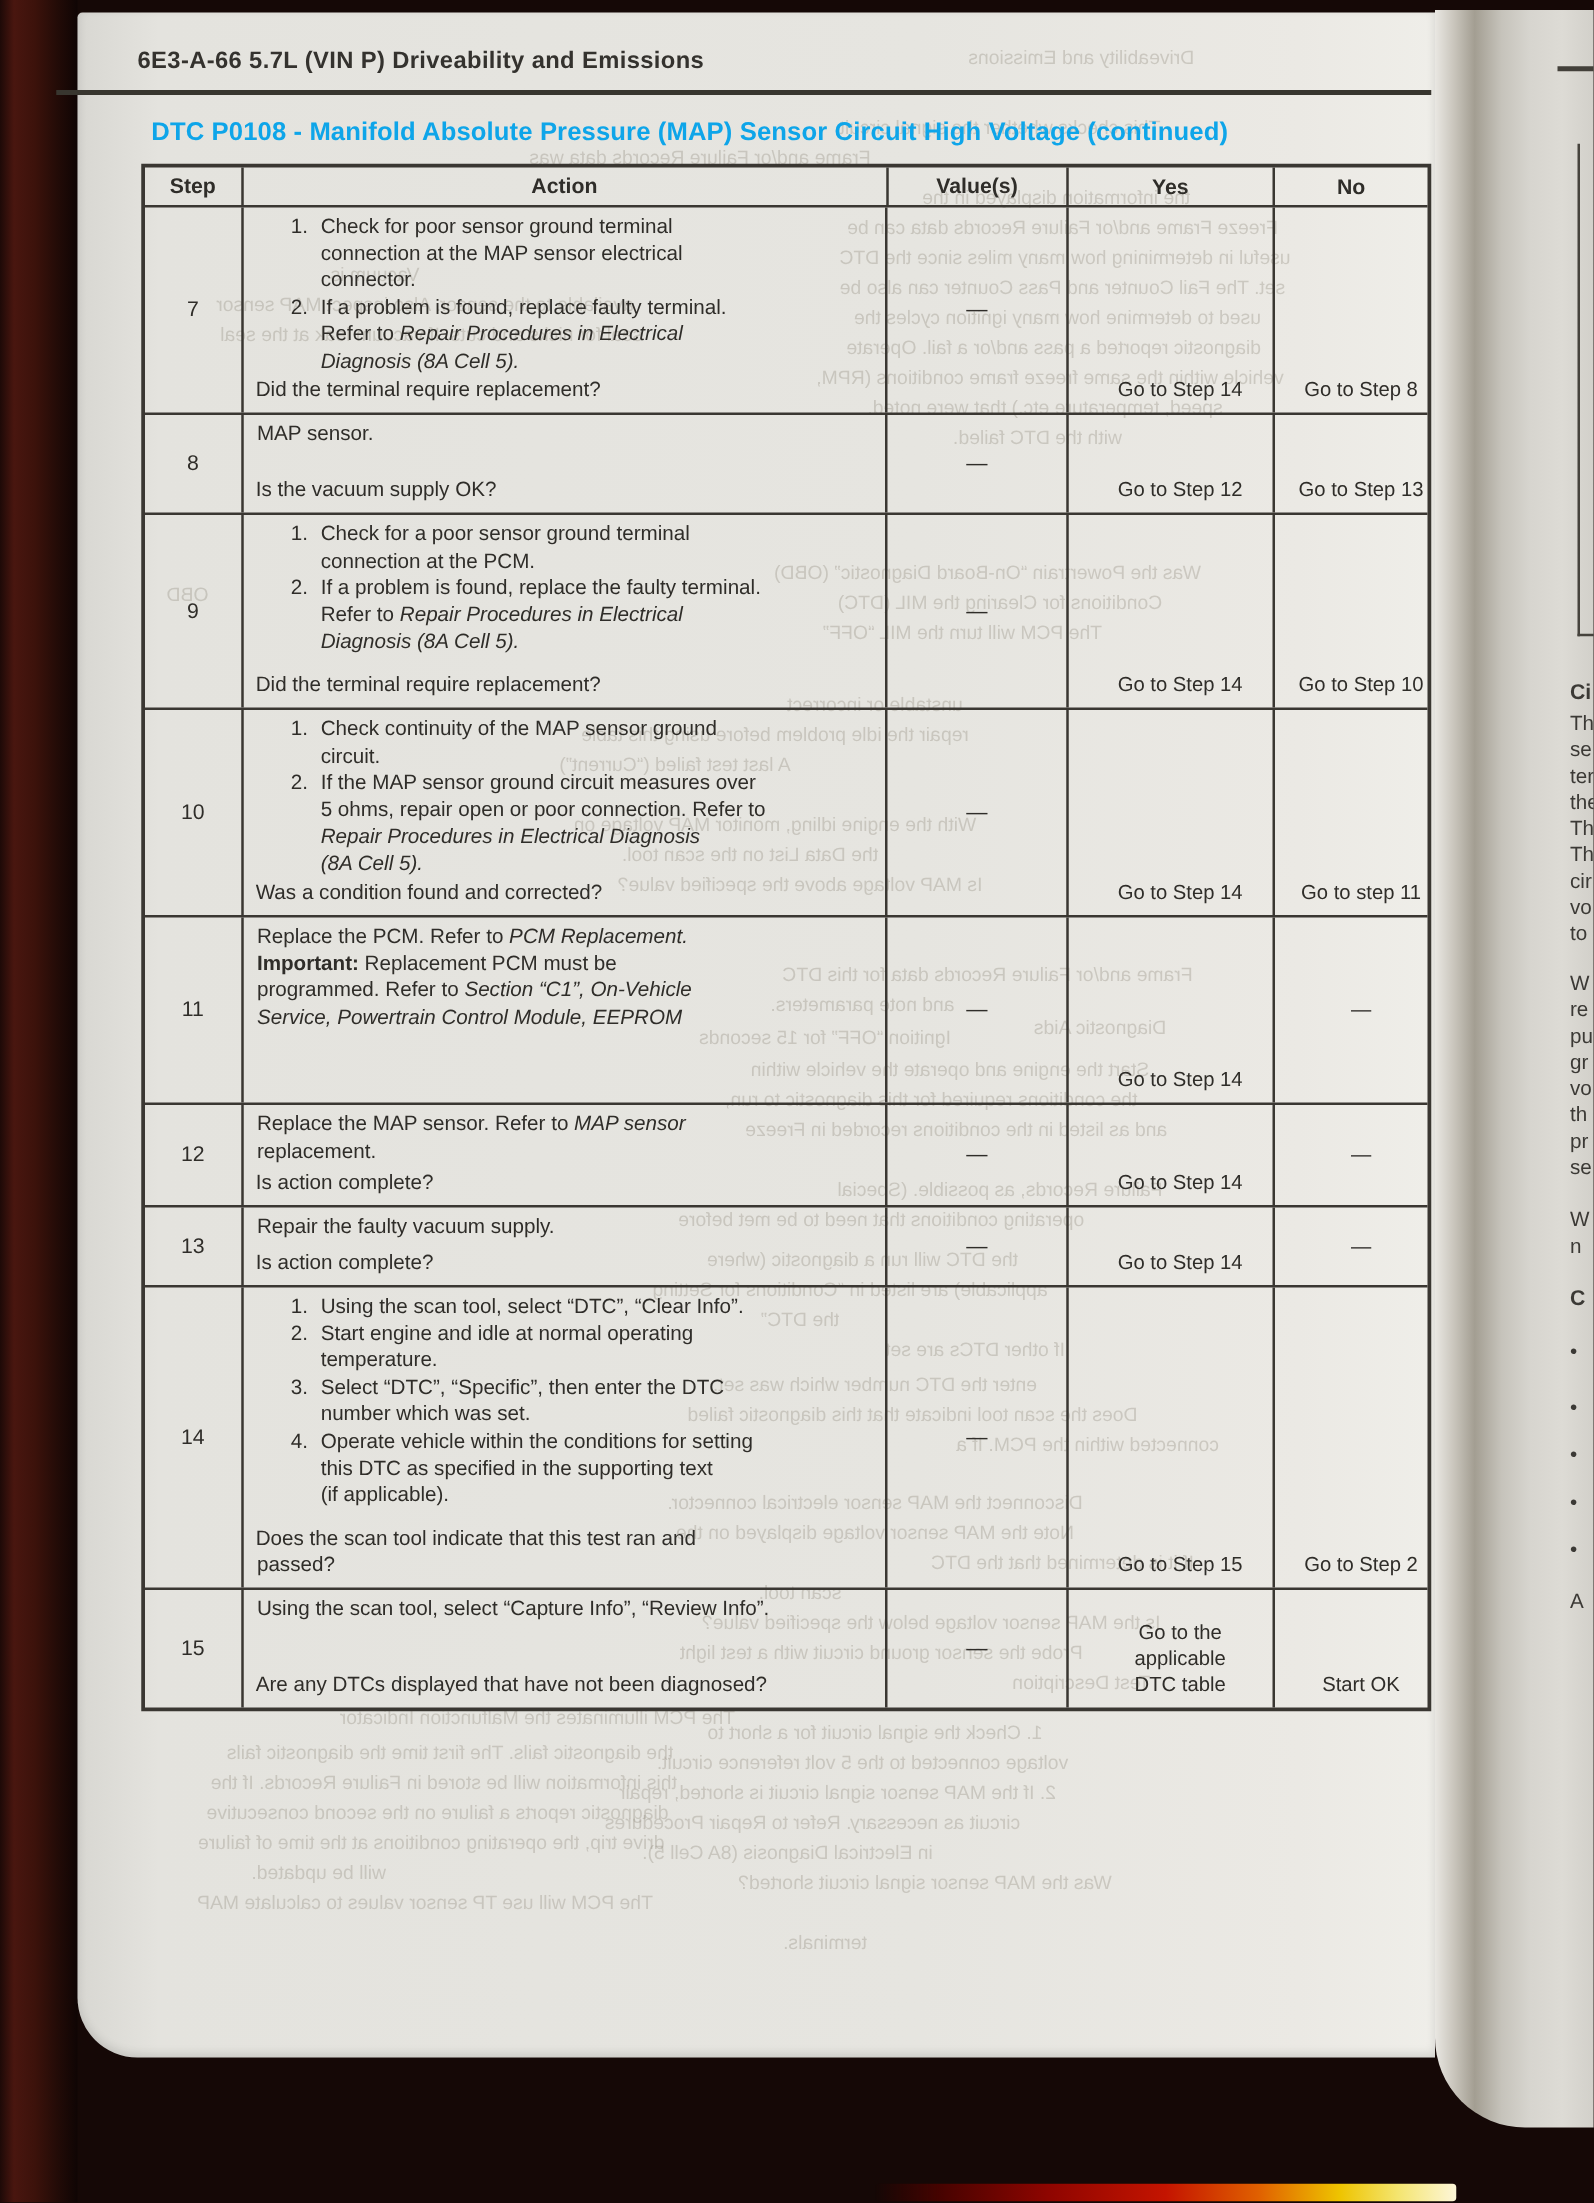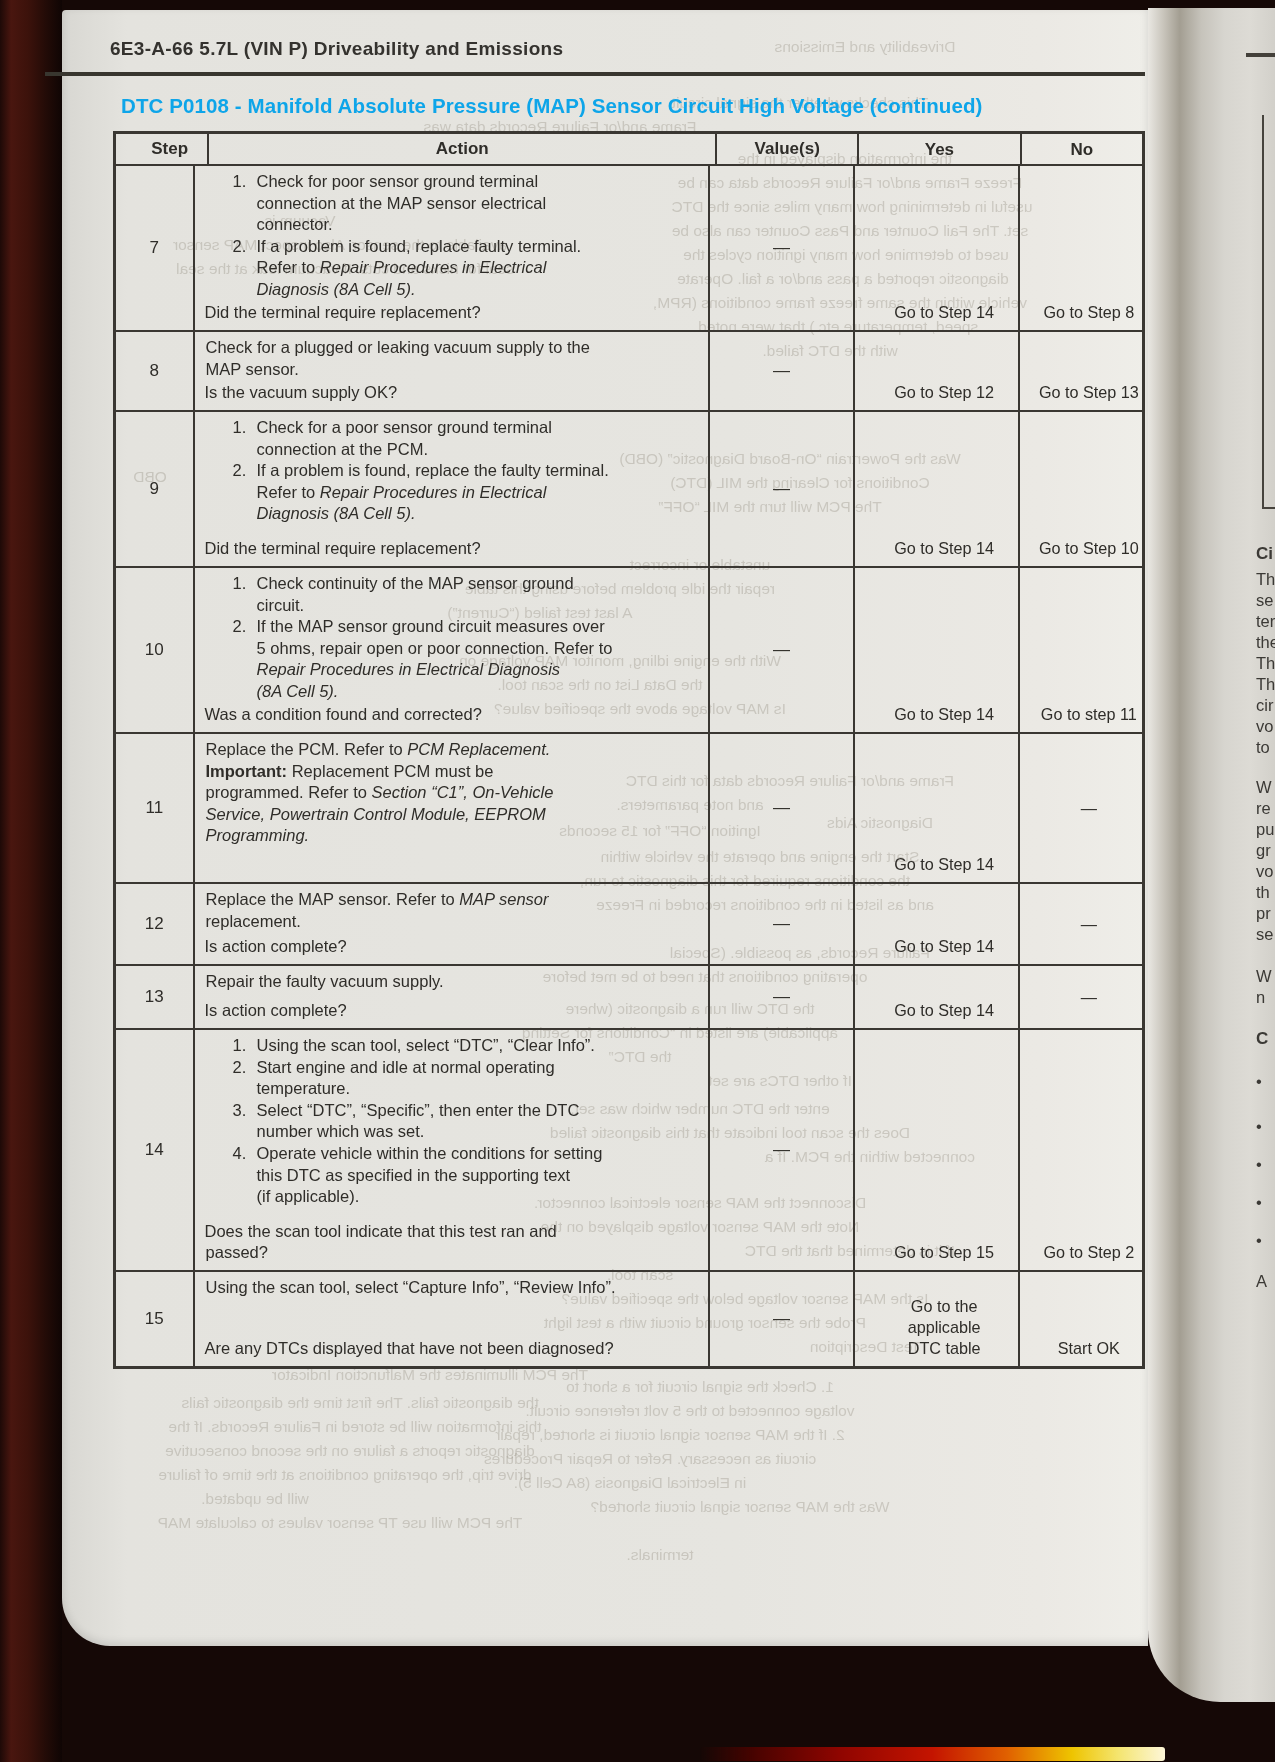--- a/index.html
+++ b/index.html
@@ -42,21 +42,21 @@
   .cell:first-child{border-left:none;}
   .c-step{width:77px;justify-content:center;align-items:center;font-size:17px;}
   .c-action{width:519px;padding:5px 6px 6px 10px;font-size:16.5px;line-height:21.6px;}
   .c-values{width:145px;justify-content:center;align-items:center;font-size:17px;}
   .c-yes{width:166px;}
   .c-no{width:125px;}
   .c-yes,.c-no{justify-content:flex-end;align-items:center;text-align:center;
     padding-bottom:7px;font-size:16.2px;line-height:21px;padding-left:16px;}
   .c-yes.dash,.c-no.dash{justify-content:center;padding-bottom:0;}
   .c-yes.multi{white-space:pre-line;}
-  .trow.head{min-height:30px;margin-left:16px;}
+  .trow.head{min-height:30px;}
   .trow.head .cell{justify-content:center;align-items:center;font-weight:bold;font-size:17px;padding:2px 0;}
   
   .trow:nth-child(2){min-height:164px;}
   .trow:nth-child(3){min-height:78px;}
   .trow:nth-child(4){min-height:154px;}
   .trow:nth-child(5){min-height:164px;}
   .trow:nth-child(6){min-height:148px;}
   .trow:nth-child(7){min-height:80px;}
   .trow:nth-child(8){min-height:62px;}
   .trow:nth-child(9){min-height:240px;}
@@ -187,21 +187,20 @@
           <div class="ln c"><span class="seg-i">Diagnosis (8A Cell 5).</span></div>
           <div class="ln q"><span>Did the terminal require replacement?</span></div>
         </div>
         <div class="cell c-values">—</div>
         <div class="cell c-yes">Go to Step 14</div>
         <div class="cell c-no">Go to Step 8</div>
       </div>
       <div class="trow">
         <div class="cell c-step">8</div>
         <div class="cell c-action">
-          <div class="ln p"><span>Check for a plugged or leaking vacuum supply to the</span></div>
           <div class="ln p"><span>MAP sensor.</span></div>
           <div class="ln q"><span>Is the vacuum supply OK?</span></div>
         </div>
         <div class="cell c-values">—</div>
         <div class="cell c-yes">Go to Step 12</div>
         <div class="cell c-no">Go to Step 13</div>
       </div>
       <div class="trow">
         <div class="cell c-step">9</div>
         <div class="cell c-action">
@@ -243,21 +242,20 @@
         <div class="cell c-yes">Go to Step 14</div>
         <div class="cell c-no">Go to step 11</div>
       </div>
       <div class="trow">
         <div class="cell c-step">11</div>
         <div class="cell c-action">
           <div class="ln p"><span>Replace the PCM. Refer to </span><span class="seg-i">PCM Replacement.</span></div>
           <div class="ln p"><span class="seg-b">Important:</span><span> Replacement PCM must be</span></div>
           <div class="ln p"><span>programmed. Refer to </span><span class="seg-i">Section “C1”, On-Vehicle</span></div>
           <div class="ln p"><span class="seg-i">Service, Powertrain Control Module, EEPROM</span></div>
-          <div class="ln p"><span class="seg-i">Programming.</span></div>
         </div>
         <div class="cell c-values">—</div>
         <div class="cell c-yes">Go to Step 14</div>
         <div class="cell c-no dash">—</div>
       </div>
       <div class="trow">
         <div class="cell c-step">12</div>
         <div class="cell c-action">
           <div class="ln p"><span>Replace the MAP sensor. Refer to </span><span class="seg-i">MAP sensor</span></div>
           <div class="ln p"><span>replacement.</span></div>

